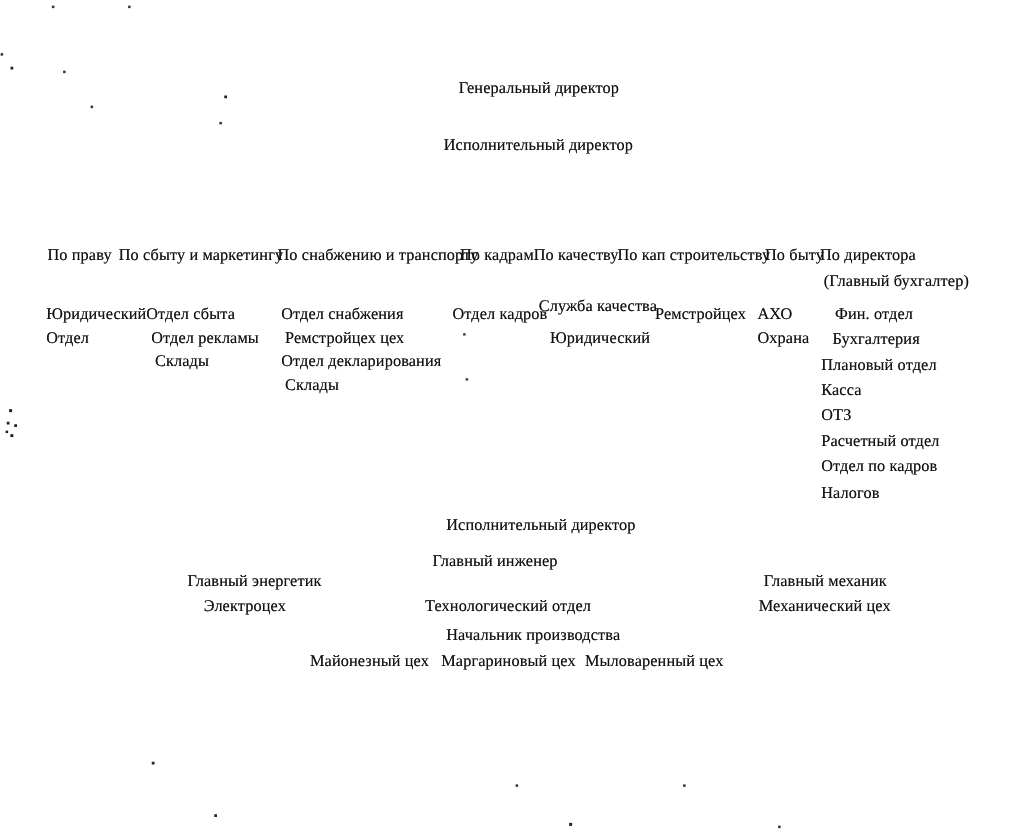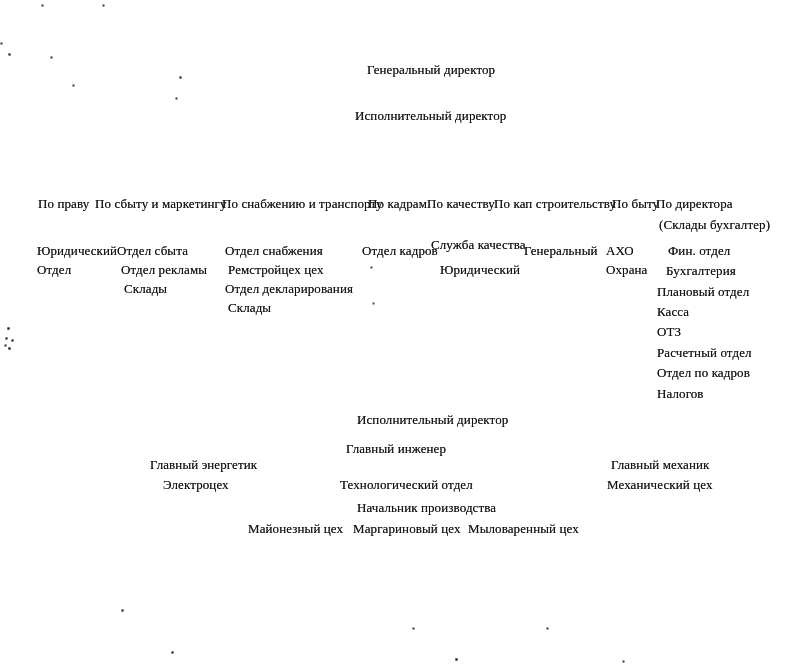--- a/index.html
+++ b/index.html
@@ -45,40 +45,40 @@
   <span class="t" style="left:355px;top:108px">Исполнительный директор</span>
 
   <span class="t" style="left:38px;top:196px">По праву</span>
   <span class="t" style="left:95px;top:196px">По сбыту и маркетингу</span>
   <span class="t" style="left:222px;top:196px">По снабжению и транспорту</span>
   <span class="t" style="left:368px;top:196px">По кадрам</span>
   <span class="t" style="left:427px;top:196px">По качеству</span>
   <span class="t" style="left:494px;top:196px">По кап строительству</span>
   <span class="t" style="left:612px;top:196px">По быту</span>
   <span class="t" style="left:656px;top:196px">По директора</span>
-  <span class="t" style="left:659px;top:217px">(Склады бухгалтер)</span>
+  <span class="t" style="left:659px;top:217px">(Главный бухгалтер)</span>
 
   <span class="t" style="left:37px;top:243px">Юридический</span>
   <span class="t" style="left:37px;top:262px">Отдел</span>
 
   <span class="t" style="left:117px;top:243px">Отдел сбыта</span>
   <span class="t" style="left:121px;top:262px">Отдел рекламы</span>
   <span class="t" style="left:124px;top:281px">Склады</span>
 
   <span class="t" style="left:225px;top:243px">Отдел снабжения</span>
   <span class="t" style="left:228px;top:262px">Ремстройцех цех</span>
   <span class="t" style="left:225px;top:281px">Отдел декларирования</span>
   <span class="t" style="left:228px;top:300px">Склады</span>
 
   <span class="t" style="left:362px;top:243px">Отдел кадров</span>
 
   <span class="t" style="left:431px;top:237px">Служба качества</span>
   <span class="t" style="left:440px;top:262px">Юридический</span>
 
-  <span class="t" style="left:524px;top:243px">Генеральный</span>
+  <span class="t" style="left:524px;top:243px">Ремстройцех</span>
 
   <span class="t" style="left:606px;top:243px">АХО</span>
   <span class="t" style="left:606px;top:262px">Охрана</span>
 
   <span class="t" style="left:668px;top:243px">Фин. отдел</span>
   <span class="t" style="left:666px;top:263px">Бухгалтерия</span>
   <span class="t" style="left:657px;top:284px">Плановый отдел</span>
   <span class="t" style="left:657px;top:304px">Касса</span>
   <span class="t" style="left:657px;top:324px">ОТЗ</span>
   <span class="t" style="left:657px;top:345px">Расчетный отдел</span>

